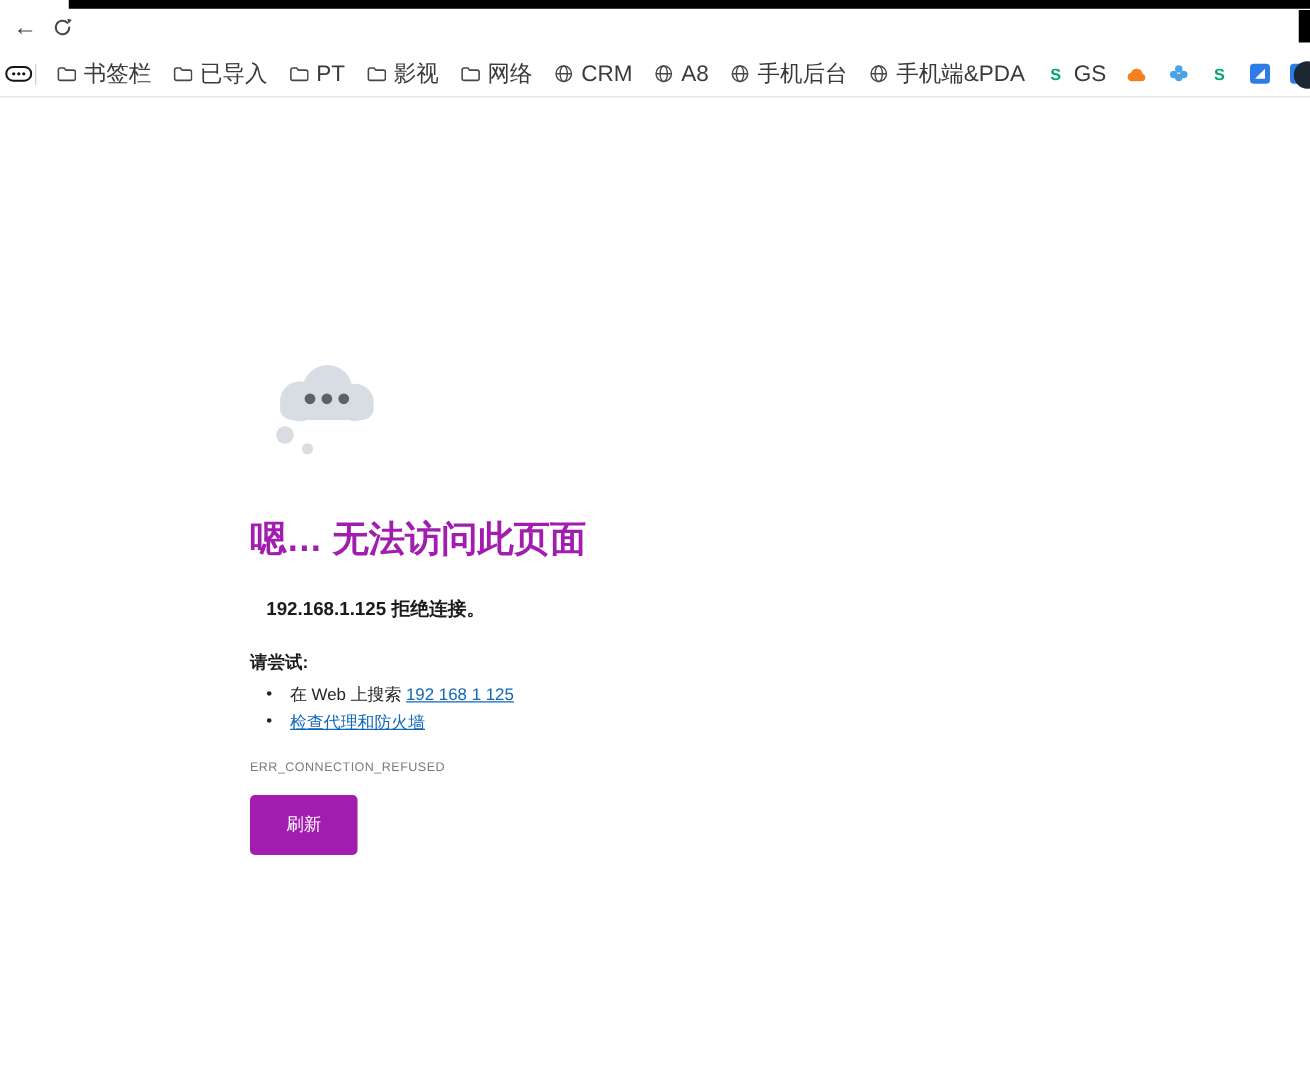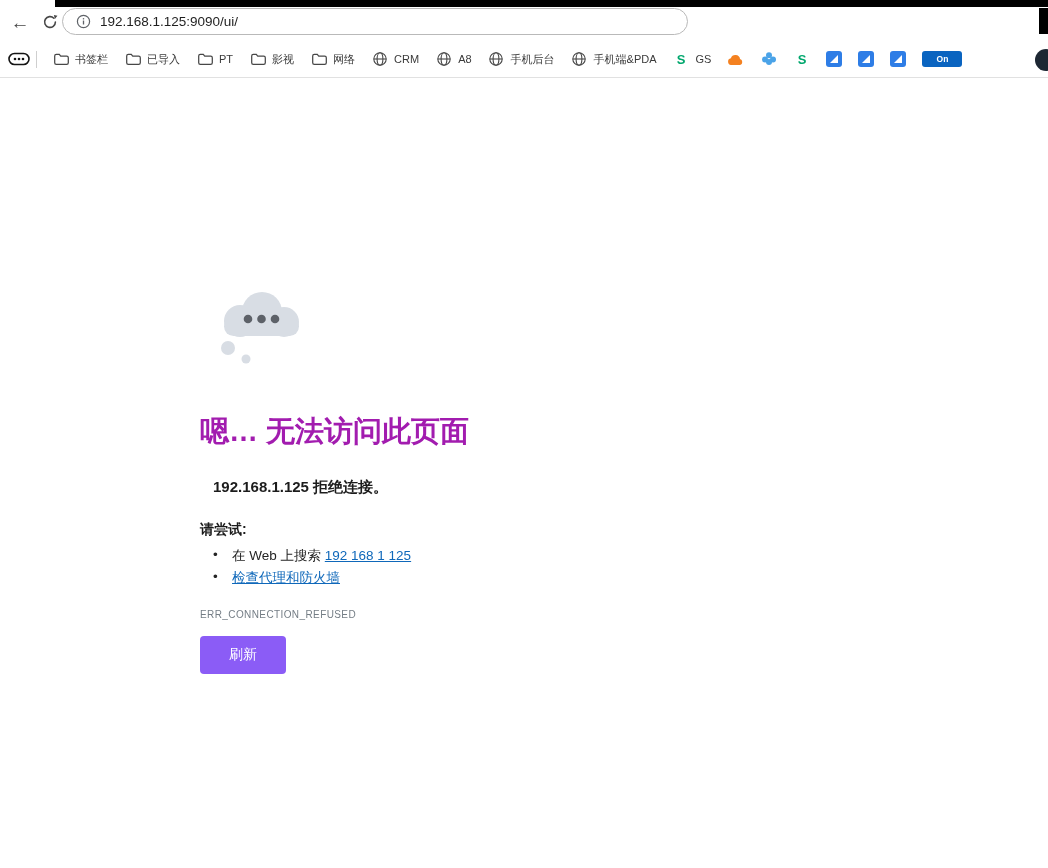--- a/index.html
+++ b/index.html
@@ -31,21 +31,21 @@
   .bookmarks {
     position:relative; height:37px; display:flex; align-items:center;
     padding-left:4px; border-bottom:1px solid #e1e1e1; background:#fff;
   }
   .bm-lead { width:30px; display:flex; justify-content:center; align-items:center; }
   .bm-sep { width:1px; height:17px; background:#cfcfcf; margin:0 7px 0 2px; flex:0 0 auto; }
   .bm-item {
     display:flex; align-items:center; gap:6px; padding:4px 8px;
     border-radius:4px; cursor:pointer; white-space:nowrap; flex:0 0 auto;
   }
-  .bm-label { font-size:11px; color:#3a3a3a; }
+  .bm-label { font-size:18px; color:#3a3a3a; }
   .fav { width:17px; height:16px; display:flex; align-items:center; justify-content:center; }
   .green-s { color:#00a76d; font-weight:800; font-size:13px; }
   .blue-app { width:16px; height:16px; background:#2e7de6; border-radius:3px;
     display:flex; align-items:center; justify-content:center; }
   .onenote { width:40px; height:16px; background:#0a64c0; border-radius:3px; color:#fff;
     font-size:8.5px; font-weight:700; display:flex; align-items:center; justify-content:center; }
   .edge-circle { position:absolute; right:-9px; top:8px; width:22px; height:22px;
     border-radius:50%; background:#1d2733; }
 
   
@@ -53,47 +53,37 @@
   .cloud { margin-left:6px; display:block; }
   h1.err-title { margin:44px 0 0; font-size:29px; font-weight:700; color:#a21caf; }
   .msg { margin:26px 13px 0; font-size:15px; font-weight:700; color:#1c1c1c; }
   .try { margin:24px 0 0; font-size:14px; font-weight:700; color:#1c1c1c; }
   ul.sugg { list-style:none; margin:8px 0 0; padding:0; }
   .sugg li { position:relative; padding-left:32px; margin:4px 0; font-size:13.5px; color:#242424; }
   .sugg li::before { content:"\2022"; position:absolute; left:13px; top:0; color:#242424; }
   a.lnk { color:#0f68ba; text-decoration:underline; cursor:pointer; }
   .errcode { margin-top:22px; font-size:10px; color:#747d85; letter-spacing:0.4px; }
   .refresh-btn {
-    margin-top:16px; min-width:86px; height:38px; padding:0 25px;
-    background:#8b5cf6; color:#fff; border:none; border-radius:4px;
+    margin-top:16px; min-width:86px; height:48px; padding:0 25px;
+    background:#a21caf; color:#fff; border:none; border-radius:4px;
     font-size:14px; cursor:pointer; font-family:inherit;
   }
 </style>
 </head>
 <body>
 
 <div class="chrome-top">
   <div class="top-strip"></div>
   <button class="nav-btn back">←</button>
   <button class="nav-btn reload">
     <svg width="18" height="18" viewBox="0 0 20 20">
       <path d="M16 10a6 6 0 1 1-1.7-4.2" fill="none" stroke="#474747" stroke-width="1.8" stroke-linecap="round"></path>
       <polygon points="14.3,2.2 18.3,3.0 15.4,6.7" fill="#474747"></polygon>
     </svg>
   </button>
-  <div class="url-pill">
-    <span class="fav">
-      <svg width="15" height="15" viewBox="0 0 16 16">
-        <circle cx="8" cy="8" r="6.5" fill="none" stroke="#5f6368" stroke-width="1.3"></circle>
-        <rect x="7.3" y="7" width="1.4" height="4.2" fill="#5f6368"></rect>
-        <rect x="7.3" y="4.4" width="1.4" height="1.4" fill="#5f6368"></rect>
-      </svg>
-    </span>
-    <span class="url-text">192.168.1.125:9090/ui/</span>
-  </div>
   <div class="corner-block"></div>
 </div>
 
 <div class="bookmarks">
   <span class="bm-lead">
     <svg width="22" height="16" viewBox="0 0 22 16">
       <rect x="1" y="2.5" width="20" height="11" rx="5.5" fill="none" stroke="#141414" stroke-width="1.6"></rect>
       <circle cx="7" cy="8" r="1.3" fill="#141414"></circle>
       <circle cx="11" cy="8" r="1.3" fill="#141414"></circle>
       <circle cx="15" cy="8" r="1.3" fill="#141414"></circle>

